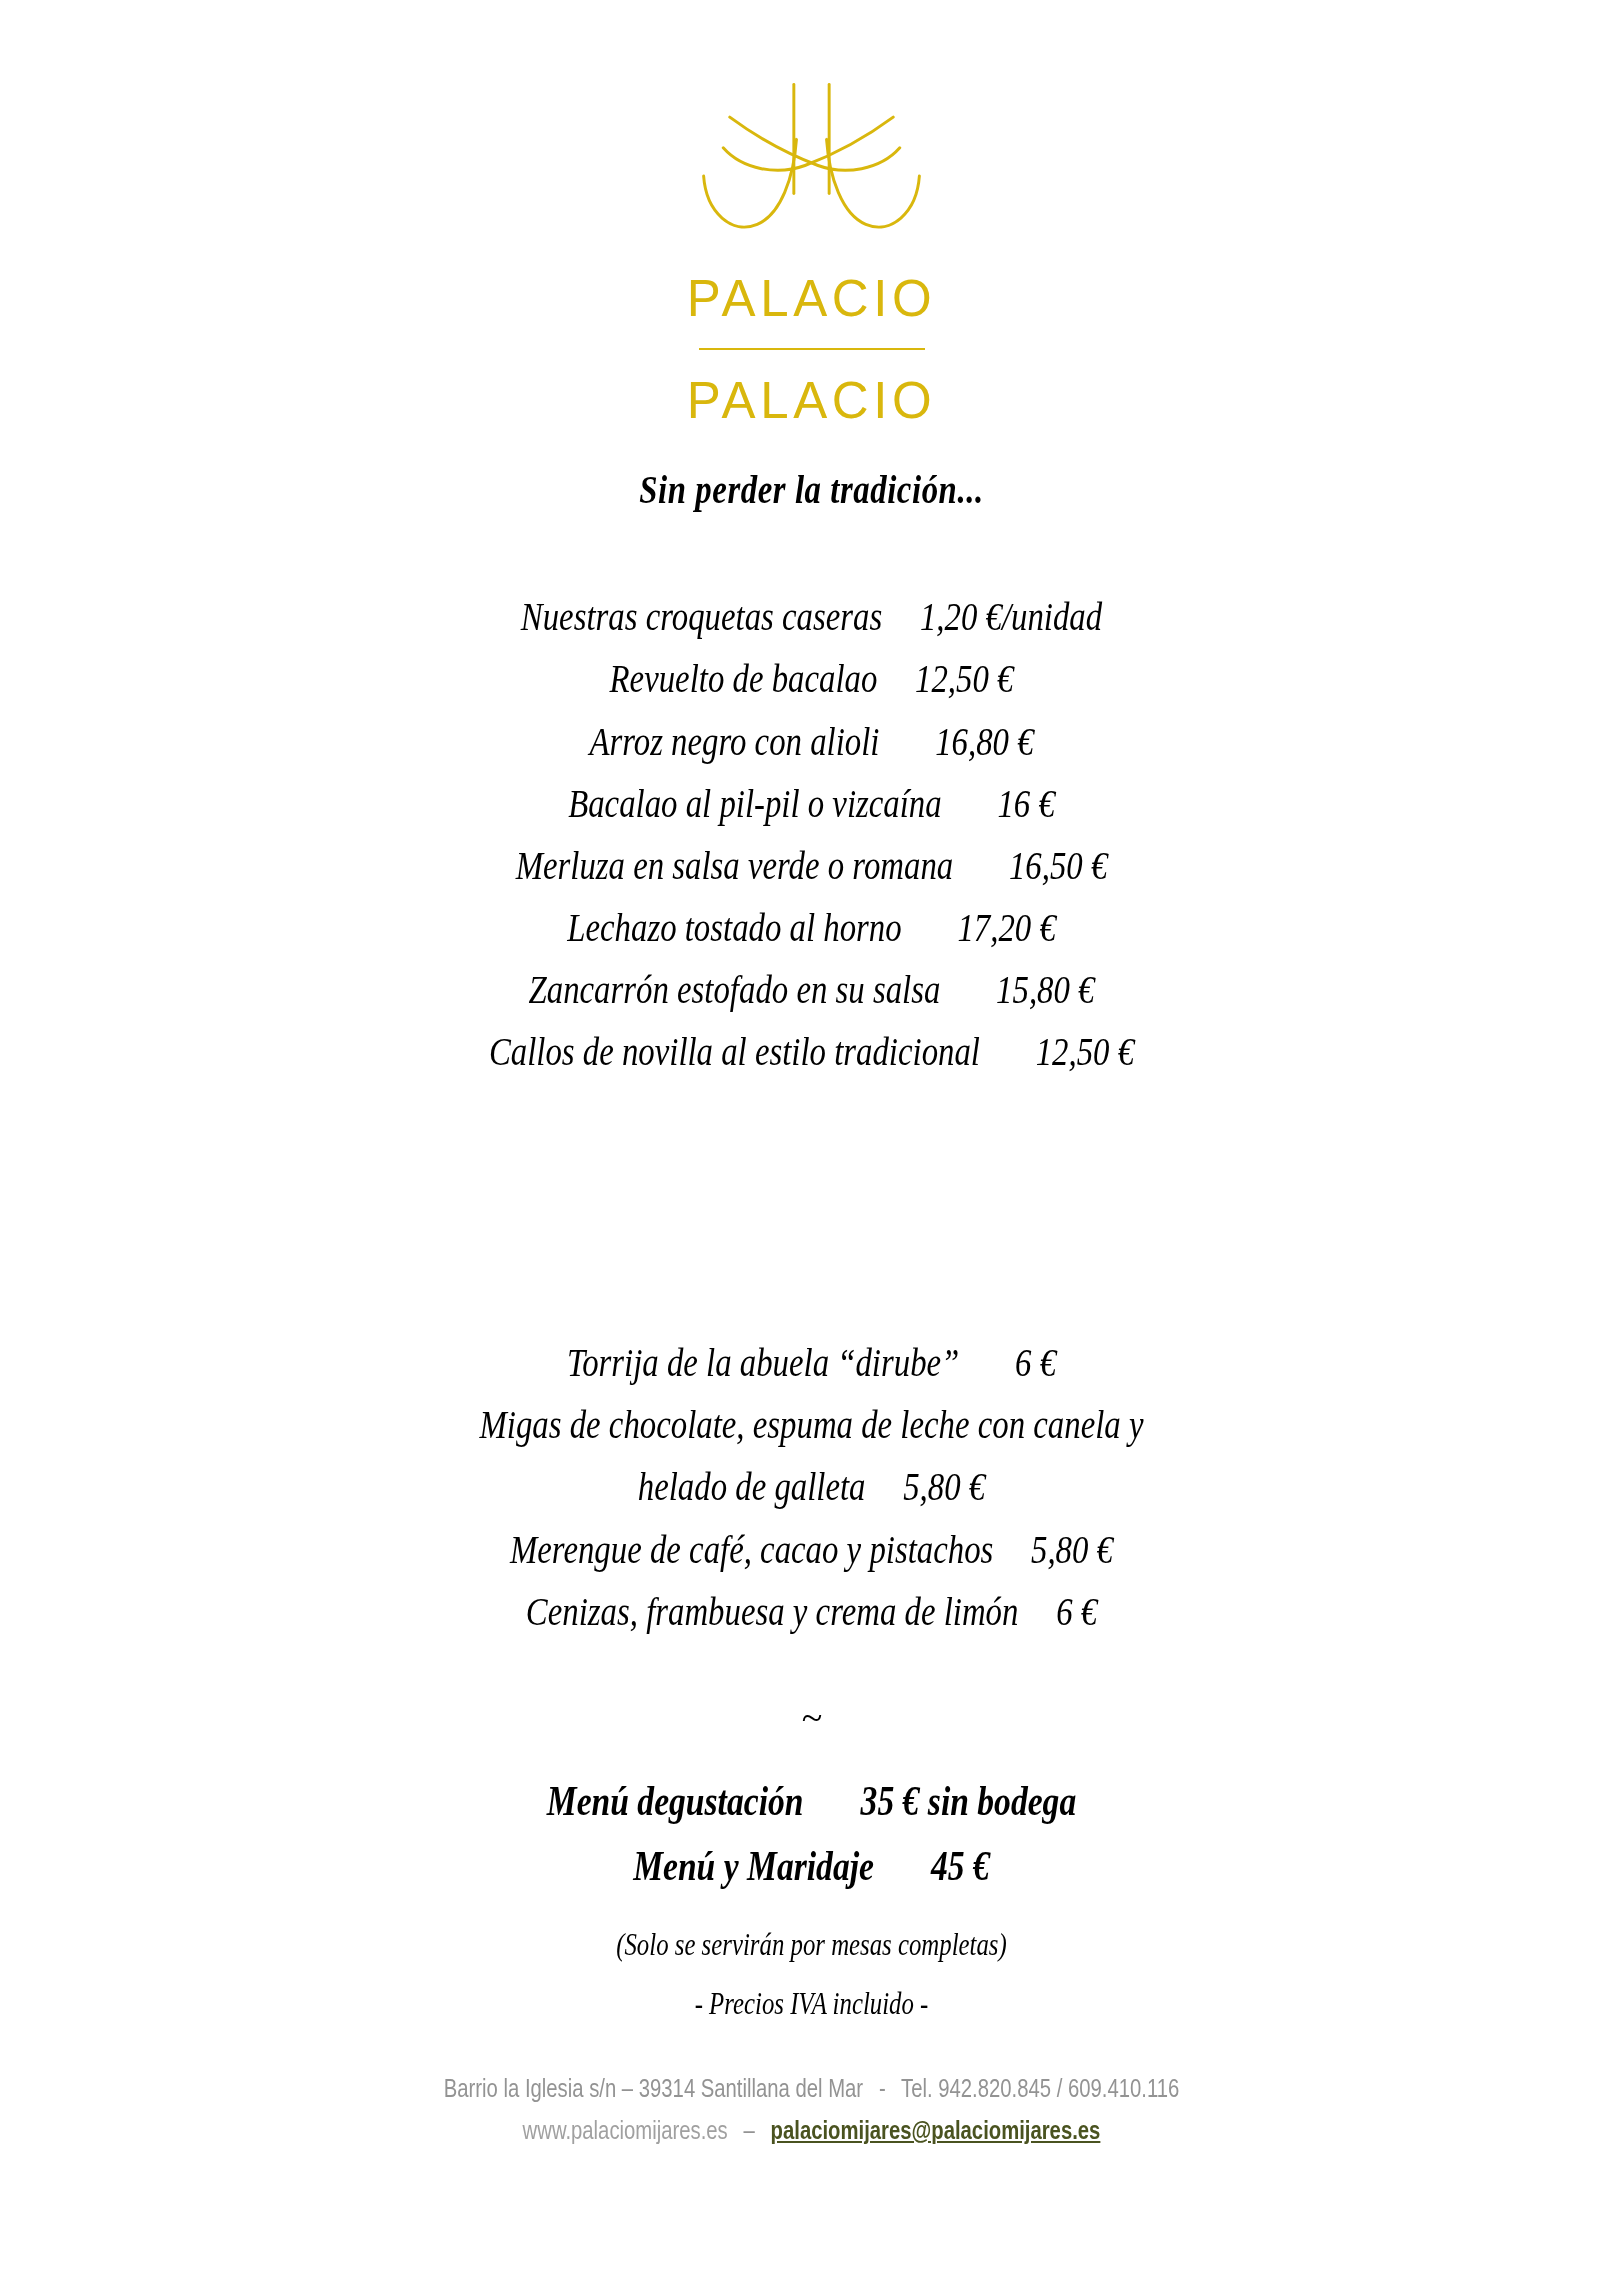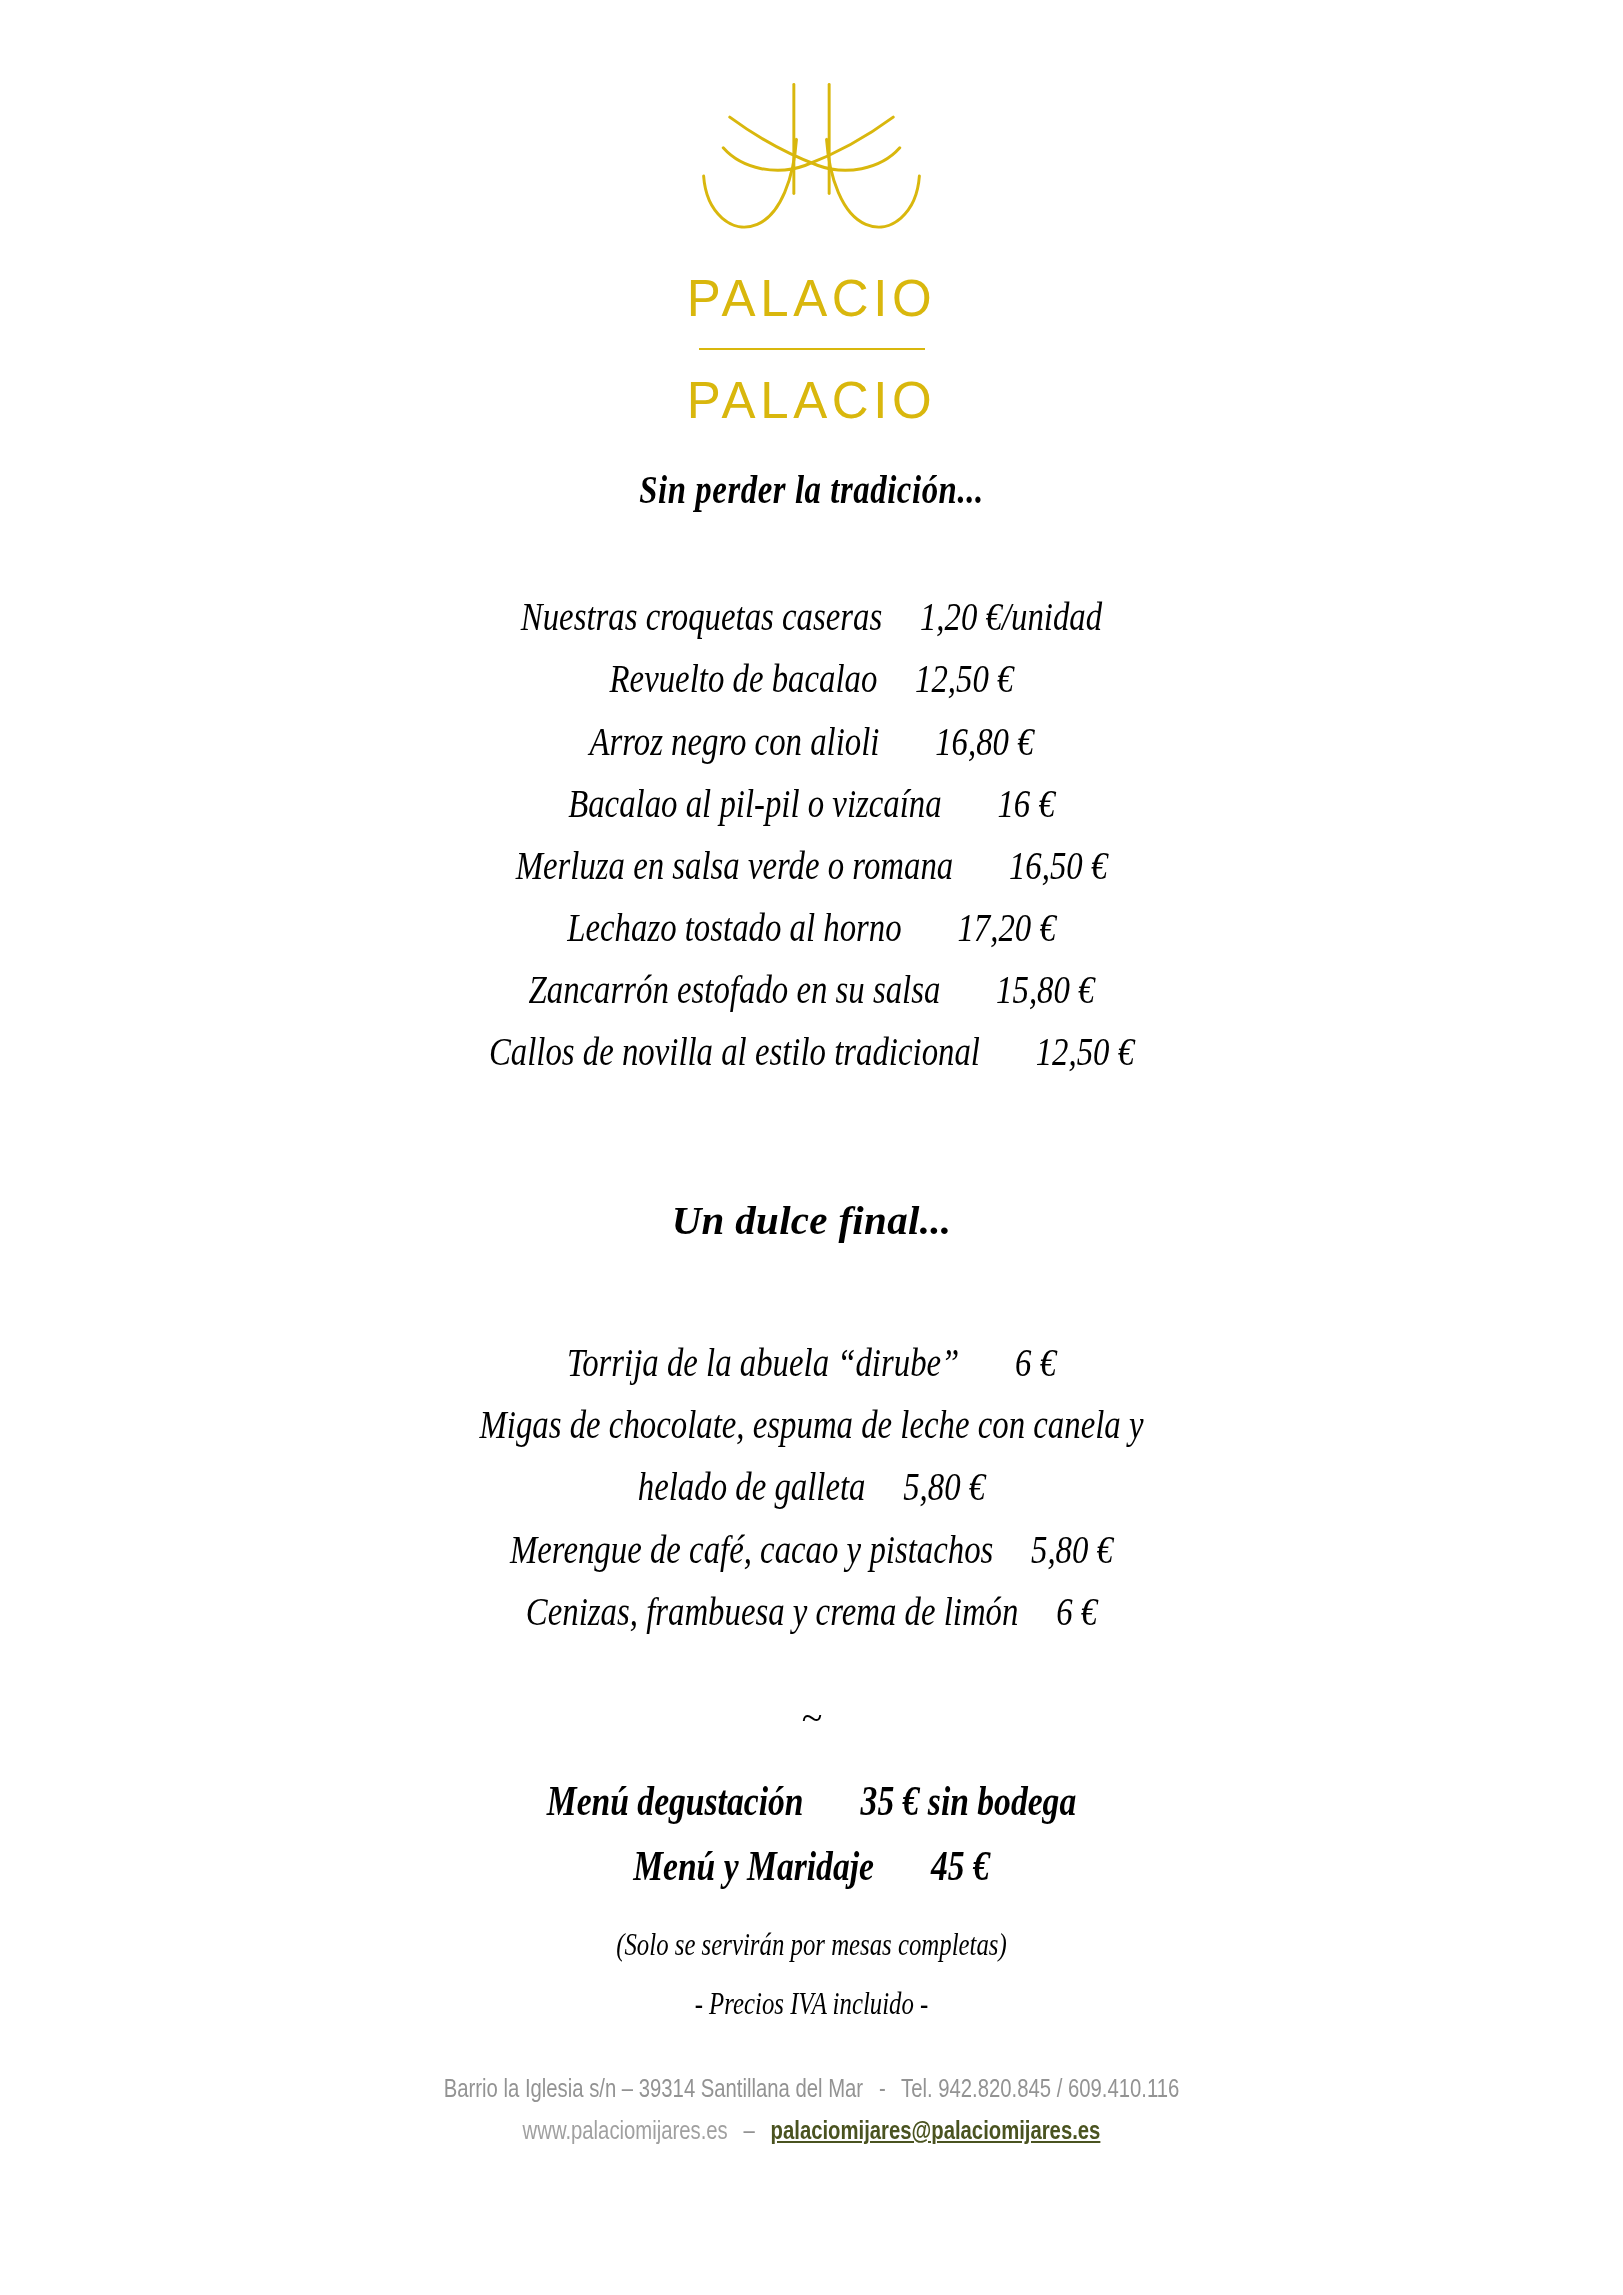--- a/index.html
+++ b/index.html
@@ -189,21 +189,20 @@
 
   <div class="menu-line" style="top:592px"><span>Nuestras croquetas caseras</span><span class="price gap-md">1,20 €/unidad</span></div>
   <div class="menu-line" style="top:654px"><span>Revuelto de bacalao</span><span class="price gap-md">12,50 €</span></div>
   <div class="menu-line" style="top:717px"><span>Arroz negro con alioli</span><span class="price gap-lg">16,80 €</span></div>
   <div class="menu-line" style="top:779px"><span>Bacalao  al  pil-pil   o vizcaína</span><span class="price gap-lg">16 €</span></div>
   <div class="menu-line" style="top:841px"><span>Merluza en salsa verde o romana</span><span class="price gap-lg">16,50 €</span></div>
   <div class="menu-line" style="top:903px"><span>Lechazo tostado al horno</span><span class="price gap-lg">17,20 €</span></div>
   <div class="menu-line" style="top:965px"><span>Zancarrón estofado en su salsa</span><span class="price gap-lg">15,80 €</span></div>
   <div class="menu-line" style="top:1027px"><span>Callos de novilla al estilo tradicional</span><span class="price gap-lg">12,50 €</span></div>
 
-  <div class="section-heading heading-dulce">Un dulce final...</div>
 
   <div class="menu-line" style="top:1338px"><span>Torrija de la abuela  “dirube”</span><span class="price gap-lg">6 €</span></div>
   <div class="menu-line" style="top:1400px"><span>Migas de chocolate, espuma de leche con canela y</span></div>
   <div class="menu-line" style="top:1462px"><span>helado de galleta</span><span class="price gap-md">5,80 €</span></div>
   <div class="menu-line" style="top:1525px"><span>Merengue de café, cacao y pistachos</span><span class="price gap-md">5,80 €</span></div>
   <div class="menu-line" style="top:1587px"><span>Cenizas,  frambuesa y crema de limón</span><span class="price gap-md">6 €</span></div>
 
   <div class="tilde-sep">~</div>
 
   <div class="tasting-line" style="top:1777px"><span>Menú degustación</span><span class="gap-lg">35 €  sin bodega</span></div>

